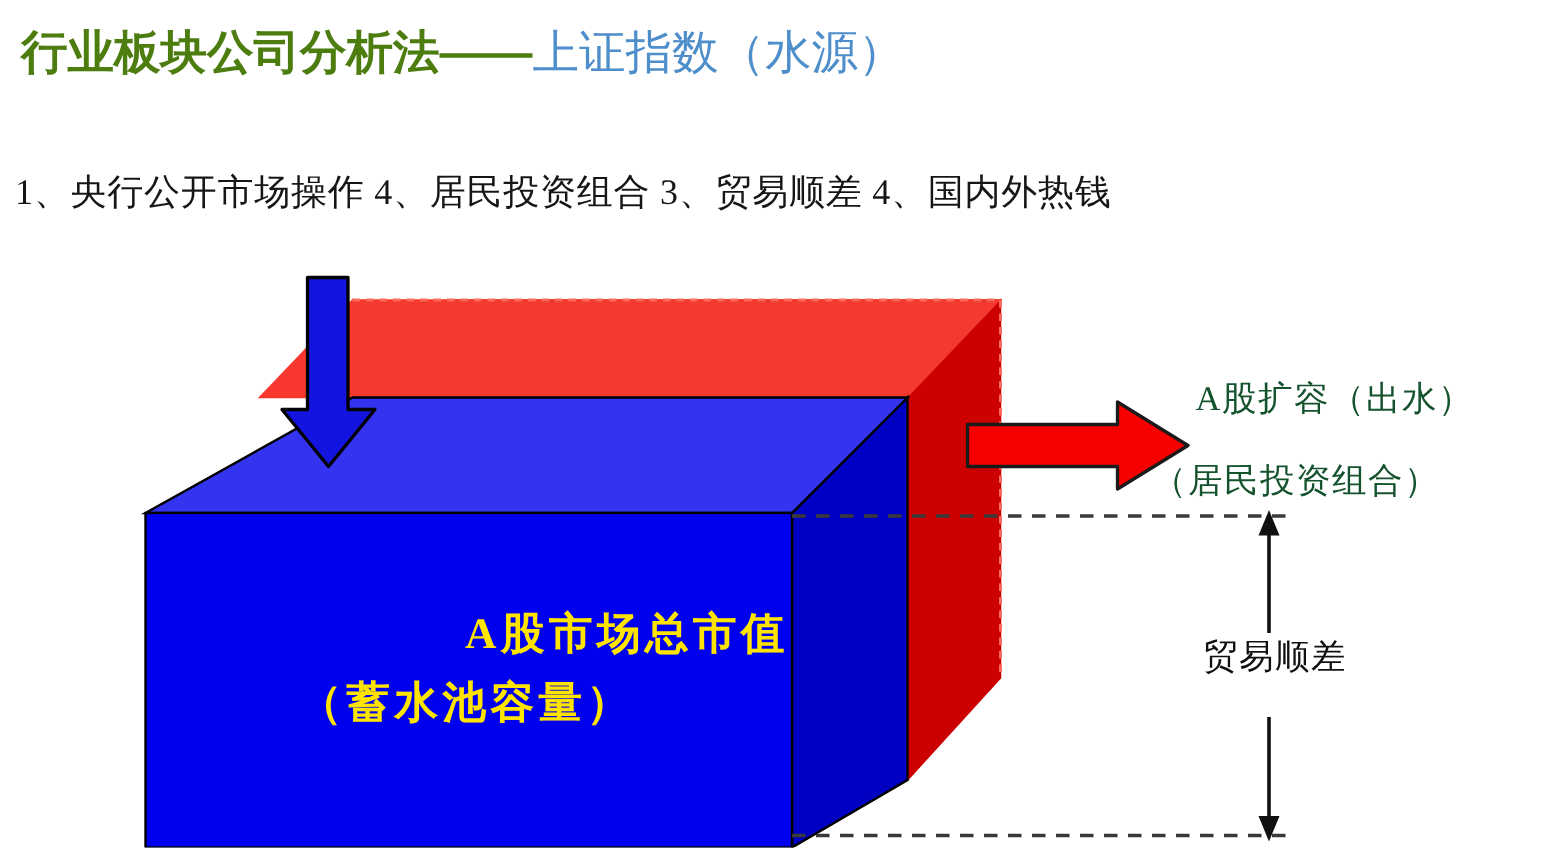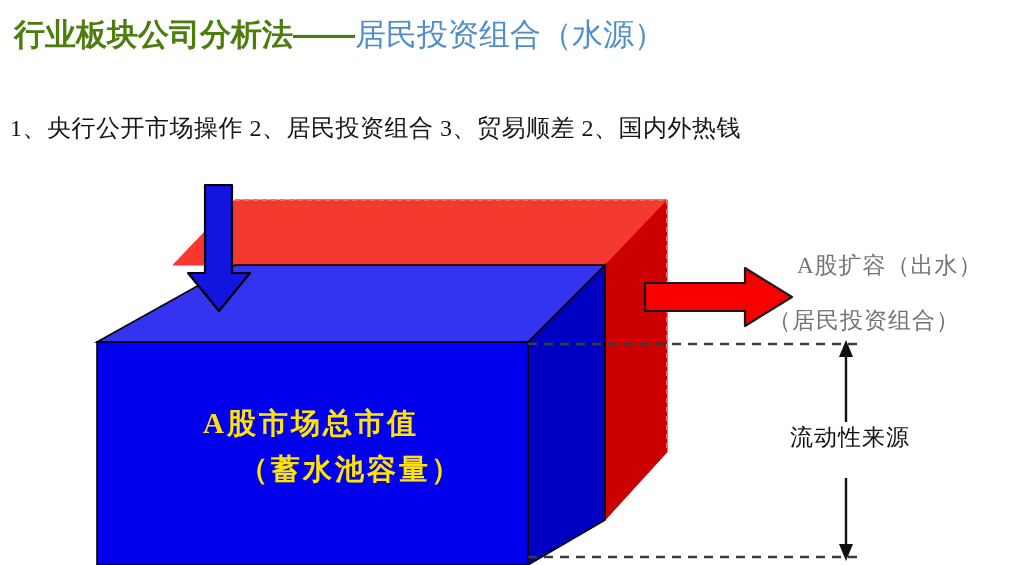--- a/index.html
+++ b/index.html
@@ -75,28 +75,28 @@
     color: #FFE400;
     font-family: "Liberation Serif", "DejaVu Serif", serif;
     font-weight: bold;
     font-size: 29px;
     letter-spacing: 3px;
     text-align: center;
     white-space: nowrap;
     line-height: 1.45;
     pointer-events: none;
   }
-  .box-label.l1 { left: 96px; top: 402px; width: 430px; }
-  .box-label.l2 { left: 96px; top: 448px; width: 430px; padding-left: 40px; }
+  .box-label.l1 { left: 96px; top: 402px; width: 430px; text-align: right; }
+  .box-label.l2 { left: 96px; top: 448px; width: 430px; }
 
   .side-note {
     position: absolute;
     font-family: "Liberation Serif", "DejaVu Serif", serif;
     font-size: 23px;
-    color: #737373;
+    color: #14532d;
     white-space: nowrap;
     letter-spacing: 1px;
   }
   .side-note.n1 { left: 797px; top: 250px; }
   .side-note.n2 { left: 768px; top: 305px; }
 
   .depth-note {
     position: absolute;
     font-family: "Liberation Serif", "DejaVu Serif", serif;
     font-size: 23px;
@@ -107,24 +107,24 @@
   }
   .depth-note.d1 { left: 790px; top: 422px; width: 120px; }
   .depth-note.d2 { left: 790px; top: 462px; width: 120px; }
 </style>
 </head>
 <body>
 
 <div id="slide">
 
   <div class="title-row">
-    <span class="title-main">行业板块公司分析法——</span><span class="title-sub">居民投资组合（水源）</span>
+    <span class="title-main">行业板块公司分析法——</span><span class="title-sub">上证指数（水源）</span>
   </div>
 
-  <div class="bullets">1、央行公开市场操作  2、居民投资组合  3、贸易顺差   2、国内外热钱</div>
+  <div class="bullets">1、央行公开市场操作  4、居民投资组合  3、贸易顺差   4、国内外热钱</div>
 
   <div id="diagram">
     <svg width="1032" height="565" viewBox="0 0 1032 565" xmlns="http://www.w3.org/2000/svg">
 
       <polygon points="605,265 667,200 667,452 605,520" fill="#CC0000" stroke="#CC0000" stroke-width="1"></polygon>
 
       <polygon points="235,265 297,200 667,200 605,265" fill="#F4392E" stroke="#F4392E" stroke-width="1"></polygon>
 
       <polygon points="235,265 297,200 297,200 235,265" fill="#F4392E"></polygon>
 
@@ -156,15 +156,15 @@
       <polygon points="846,561 839,544 853,544" fill="#101010"></polygon>
     </svg>
   </div>
 
   <div class="box-label l1">A股市场总市值</div>
   <div class="box-label l2">（蓄水池容量）</div>
 
   <div class="side-note n1">A股扩容（出水）</div>
   <div class="side-note n2">（居民投资组合）</div>
 
-  <div class="depth-note d1">流动性来源</div>
+  <div class="depth-note d1">贸易顺差</div>
 
 </div>
 
 </body></html>

